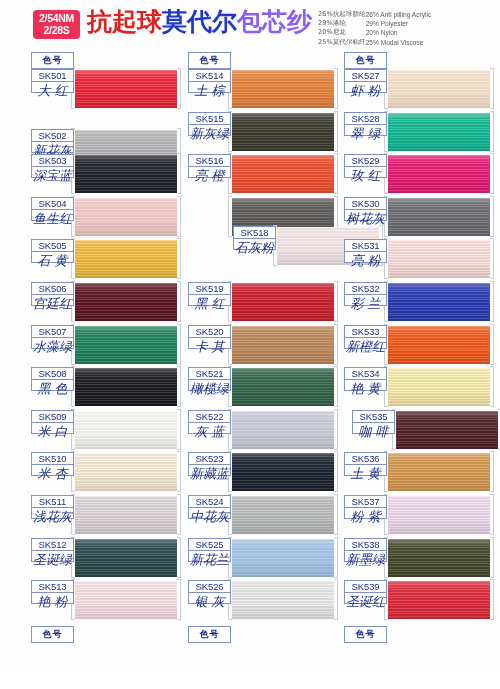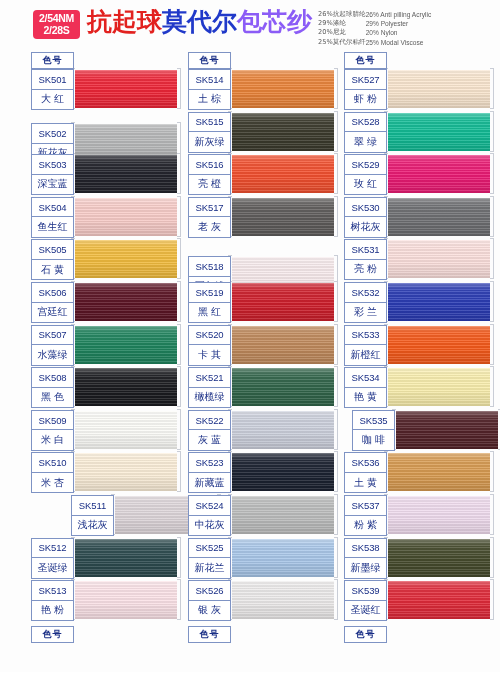--- a/index.html
+++ b/index.html
@@ -117,21 +117,21 @@
     width: 150px;
     height: 41px;
   }
 
   
   .label-box {
     position: absolute;
     left: 0;
     top: 0;
     width: 43px;
-    height: 41px;
+    height: 24px;
     z-index: 5;
     border: 1px solid #7e93c4;
     box-sizing: border-box;
     background: #ffffff;
     display: flex;
     flex-direction: column;
   }
   .code {
     flex: 1 1 50%;
     border-bottom: 1px solid #7e93c4;
@@ -141,26 +141,27 @@
     font-size: 9.5px;
     display: flex;
     align-items: center;
     justify-content: center;
     letter-spacing: -0.1px;
   }
   .name {
     flex: 1 1 50%;
     color: #1a2f86;
     font-family: "DejaVu Sans", sans-serif;
-    font-size: 10px;
+    font-size: 13px;
     display: flex;
     align-items: center;
     justify-content: center;
     letter-spacing: 0px;
     white-space: nowrap;
+    font-style: italic;
   }
 
   
   .skein-wrap {
     position: absolute;
     left: 40px;
     top: 0px;
     width: 110px;
     height: 41px;
     z-index: 2;
@@ -256,21 +257,21 @@
         <div class="skein-wrap">
           <div class="bracket l"></div>
           <div class="skein" style="background: rgb(238, 38, 56);"></div>
           <div class="bracket r"></div>
         </div>
         <div class="label-box">
           <div class="code">SK501</div>
           <div class="name">大  红</div>
         </div>
       </div>
-      <div class="swatch-row" style="top: 71px;">
+      <div class="swatch-row" style="top: 77px;">
         <div class="skein-wrap">
           <div class="bracket l"></div>
           <div class="skein" style="background: rgb(183, 184, 185);"></div>
           <div class="bracket r"></div>
         </div>
         <div class="label-box">
           <div class="code">SK502</div>
           <div class="name">新花灰</div>
         </div>
       </div>
@@ -355,21 +356,21 @@
         <div class="skein-wrap">
           <div class="bracket l"></div>
           <div class="skein" style="background: rgb(251, 238, 216);"></div>
           <div class="bracket r"></div>
         </div>
         <div class="label-box">
           <div class="code">SK510</div>
           <div class="name">米  杏</div>
         </div>
       </div>
-      <div class="swatch-row" style="top: 443px; margin-left: 40px;">
+      <div class="swatch-row" style="top: 443px;">
         <div class="skein-wrap">
           <div class="bracket l"></div>
           <div class="skein" style="background: rgb(222, 214, 218);"></div>
           <div class="bracket r"></div>
         </div>
         <div class="label-box">
           <div class="code">SK511</div>
           <div class="name">浅花灰</div>
         </div>
       </div>
@@ -431,26 +432,22 @@
           <div class="code">SK516</div>
           <div class="name">亮  橙</div>
         </div>
       </div>
       <div class="swatch-row" style="top: 144.8px;">
         <div class="skein-wrap">
           <div class="bracket l"></div>
           <div class="skein" style="background: rgb(95, 92, 91);"></div>
           <div class="bracket r"></div>
         </div>
-        <div class="label-box">
-          <div class="code">SK517</div>
-          <div class="name">老  灰</div>
-        </div>
-      </div>
-      <div class="swatch-row" style="top: 204px;">
+      </div>
+      <div class="swatch-row" style="top: 174px; margin-left: 45px;">
         <div class="skein-wrap">
           <div class="bracket l"></div>
           <div class="skein" style="background: rgb(247, 234, 236);"></div>
           <div class="bracket r"></div>
         </div>
         <div class="label-box">
           <div class="code">SK518</div>
           <div class="name">石灰粉</div>
         </div>
       </div>

